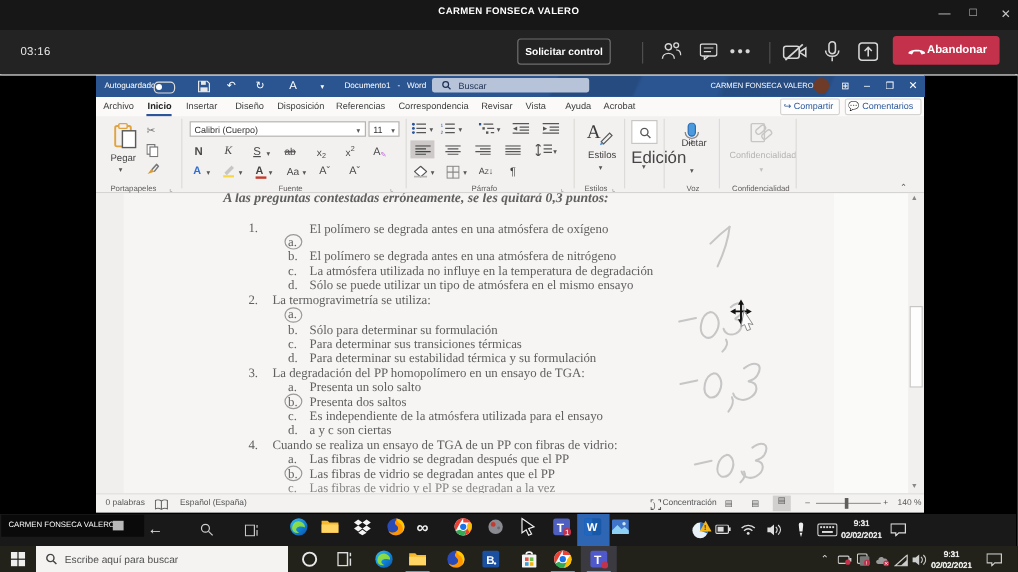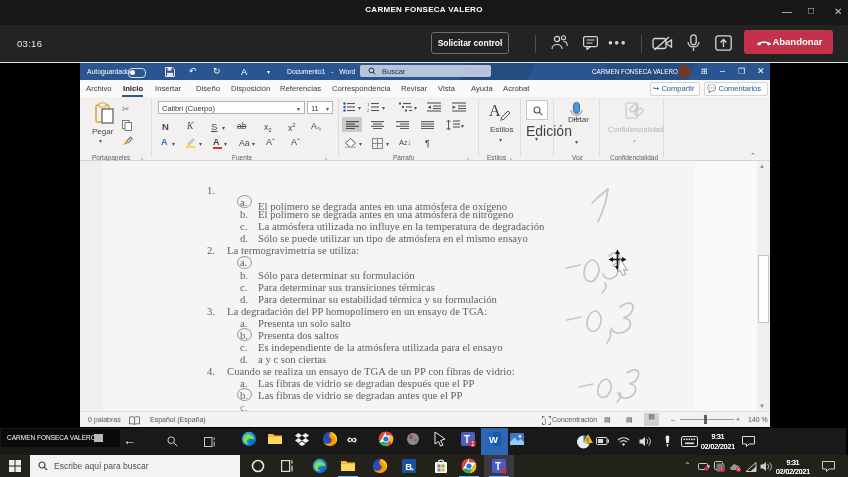--- a/index.html
+++ b/index.html
@@ -355,23 +355,24 @@
       <div class="abs" style="left:553px;top:40px;font-size:6px;color:#c0c0c0;">▾</div>
       <div class="abs glabel" style="left:530px;">Confidencialidad</div>
       <div class="abs gsep" style="left:583px;"></div>
       <div class="abs" style="left:670px;top:55px;font-size:7px;color:#555;">⌃</div>
     </div>
 
     <div class="abs" id="doc">
       <div class="abs" id="page"></div>
       <div class="abs" id="rod"></div>
       <div class="abs" id="dtext" style="left:0;top:0;width:690px;height:250px;">
+        <div class="abs dt" style="left:106px;top:-2px;font-weight:bold;font-style:italic;font-size:11.4px;letter-spacing:0;">A las preguntas contestadas erróneamente, se les quitará 0,3 puntos:</div>
         <div class="abs dt num" style="top:23px;">1.</div>
         <div class="abs dt ltr" style="top:35.1px;">a.</div>
-          <div class="abs dt itxt" style="top:39px;">El polímero se degrada antes en una atmósfera de oxígeno</div>
+          <div class="abs dt itxt" style="top:24px;">El polímero se degrada antes en una atmósfera de oxígeno</div>
         <div class="abs dt ltr" style="top:47.1px;">b.</div>
           <div class="abs dt itxt" style="top:47.1px;">El polímero se degrada antes en una atmósfera de nitrógeno</div>
         <div class="abs dt ltr" style="top:59.2px;">c.</div>
           <div class="abs dt itxt" style="top:59.2px;">La atmósfera utilizada no influye en la temperatura de degradación</div>
         <div class="abs dt ltr" style="top:71.3px;">d.</div>
           <div class="abs dt itxt" style="top:71.3px;">Sólo se puede utilizar un tipo de atmósfera en el mismo ensayo</div>
         <div class="abs dt num" style="top:83.3px;">2.</div>
           <div class="abs dt ntxt" style="top:83.3px;">La termogravimetría se utiliza:</div>
         <div class="abs dt ltr" style="top:95.4px;">a.</div>
         <div class="abs dt ltr" style="top:107.5px;">b.</div>
@@ -390,20 +391,21 @@
           <div class="abs dt itxt" style="top:179.9px;">Es independiente de la atmósfera utilizada para el ensayo</div>
         <div class="abs dt ltr" style="top:192px;">d.</div>
           <div class="abs dt itxt" style="top:192px;">a y c son ciertas</div>
         <div class="abs dt num" style="top:204px;">4.</div>
           <div class="abs dt ntxt" style="top:204px;">Cuando se realiza un ensayo de TGA de un PP con fibras de vidrio:</div>
         <div class="abs dt ltr" style="top:216.1px;">a.</div>
           <div class="abs dt itxt" style="top:216.1px;">Las fibras de vidrio se degradan después que el PP</div>
         <div class="abs dt ltr" style="top:228.2px;">b.</div>
           <div class="abs dt itxt" style="top:228.2px;">Las fibras de vidrio se degradan antes que el PP</div>
         <div class="abs dt ltr" style="top:240.2px;opacity:.75;">c.</div>
+          <div class="abs dt itxt" style="top:240.2px;opacity:.75;">Las fibras de vidrio y el PP se degradan a la vez</div>
         <div class="abs circ" style="top:34px;"></div>
         <div class="abs circ" style="top:94.5px;"></div>
         <div class="abs circ" style="top:167px;"></div>
         <div class="abs circ" style="top:227.3px;"></div>
         <svg class="abs" style="left:0;top:0;" width="690" height="250" viewBox="0 0 690 250">
           <g fill="none" stroke="#c6c6c6" stroke-width="1.7" stroke-linecap="round">
             <path d="M512,42 C518,36 524,31 528,28"></path>
             <path d="M528,28 C527,38 523,50 518,61"></path>
             <path d="M486,107 L500,104"></path>
             <path d="M512,99 C504,101 501,116 508,120 C515,123 521,111 518,104 C516,100 514,99 512,99"></path>

